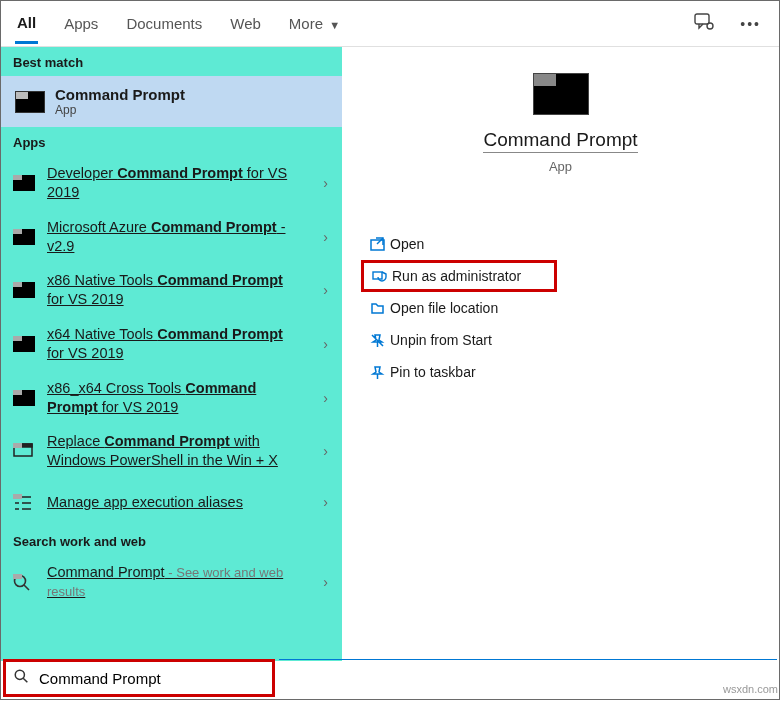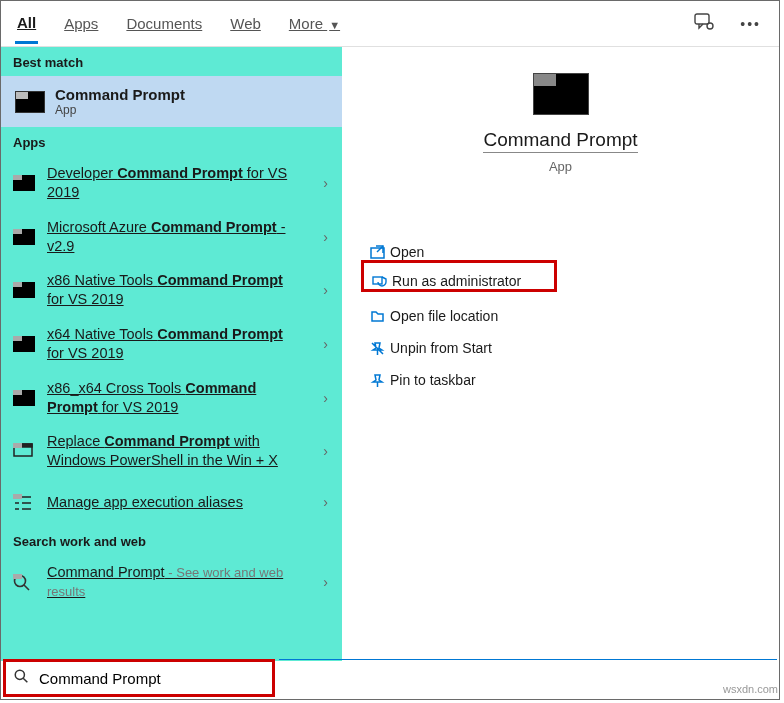--- a/index.html
+++ b/index.html
@@ -1,21 +1,21 @@
 <!DOCTYPE html>
 <html><head>
 <meta charset="utf-8">
 <style>
 * { margin: 0; padding: 0; box-sizing: border-box; font-family: "Segoe UI", Arial, sans-serif; }
 body { width: 784px; height: 703px; background: #fff; overflow: hidden; position: relative; }
 
 .window { border: 1px solid #6a6a6a; width: 780px; height: 700px; position: relative; background: #fff; }
 
 .tabbar { display: flex; align-items: center; height: 46px; padding: 0 14px; border-bottom: 1px solid #e0e0e0; gap: 24px; font-size: 15px; color: #555; position: relative;}
-.tab { cursor: pointer; padding: 10px 2px; text-decoration: underline; }
+.tab { cursor: pointer; padding: 10px 2px; }
 .tab.active { color: #1a1a1a; font-weight: 600; border-bottom: 3px solid #0078d4; }
 .tab .chev { font-size: 11px; margin-left: 2px; }
 .tabbar .right { position: absolute; right: 18px; display: flex; gap: 26px; align-items: center; color: #444; }
 .dots { letter-spacing: 2px; font-size: 14px; }
 
 .body { display: flex; height: 614px; }
 .left { width: 341px; background: #5eead4; overflow: hidden; }
 .right-pane { flex: 1; background: #fff; position: relative; padding-top: 22px; }
 
 .sect-header { font-size: 13px; font-weight: 600; padding: 8px 12px 6px; color: #1a1a1a; }
@@ -38,21 +38,21 @@
 
 .row.sub .label .hint { color: #777; font-size: 13px; }
 
 .preview { display: flex; flex-direction: column; align-items: center; padding-top: 4px; }
 .preview .bigicon { width: 56px; height: 42px; background: #000; border: 1px solid #444; position: relative; margin-bottom: 14px; }
 .preview .bigicon::before { content: ""; position: absolute; top: 0; left: 0; width: 22px; height: 12px; background: #888; }
 .preview .name { font-size: 19px; color: #1a1a1a; border-bottom: 1px solid #888; padding-bottom: 1px; }
 .preview .type { font-size: 13px; color: #666; margin-top: 6px; }
 
 .actions { margin-top: 54px; padding-left: 22px; }
-.action { display: flex; align-items: flex-end; height: 32px; font-size: 14px; color: #1a1a1a; cursor: pointer; }
+.action { display: flex; align-items: center; height: 32px; font-size: 14px; color: #1a1a1a; cursor: pointer; }
 .action .aicon { width: 26px; color: #0078d4; display: inline-flex; justify-content: center; font-size: 15px; }
 .action.highlight { border: 3px solid #c00; width: 196px; margin-left: -3px; padding-left: 5px; }
 .action.highlight .aicon { margin-left: -3px; }
 
 .searchbox-wrap { position: absolute; left: 2px; bottom: 2px; width: 272px; height: 38px; border: 3px solid #c00; background: #fff; display: flex; align-items: center; padding: 0 8px; }
 .searchbox-wrap .sicon { color: #444; font-size: 15px; margin-right: 10px; }
 .searchbox-wrap input { border: none; outline: none; font-size: 15px; width: 100%; }
 
 .blue-border { position: absolute; bottom: 2px; left: 278px; right: 2px; height: 38px; border-top: 1px solid #0078d4; pointer-events: none; }
 

